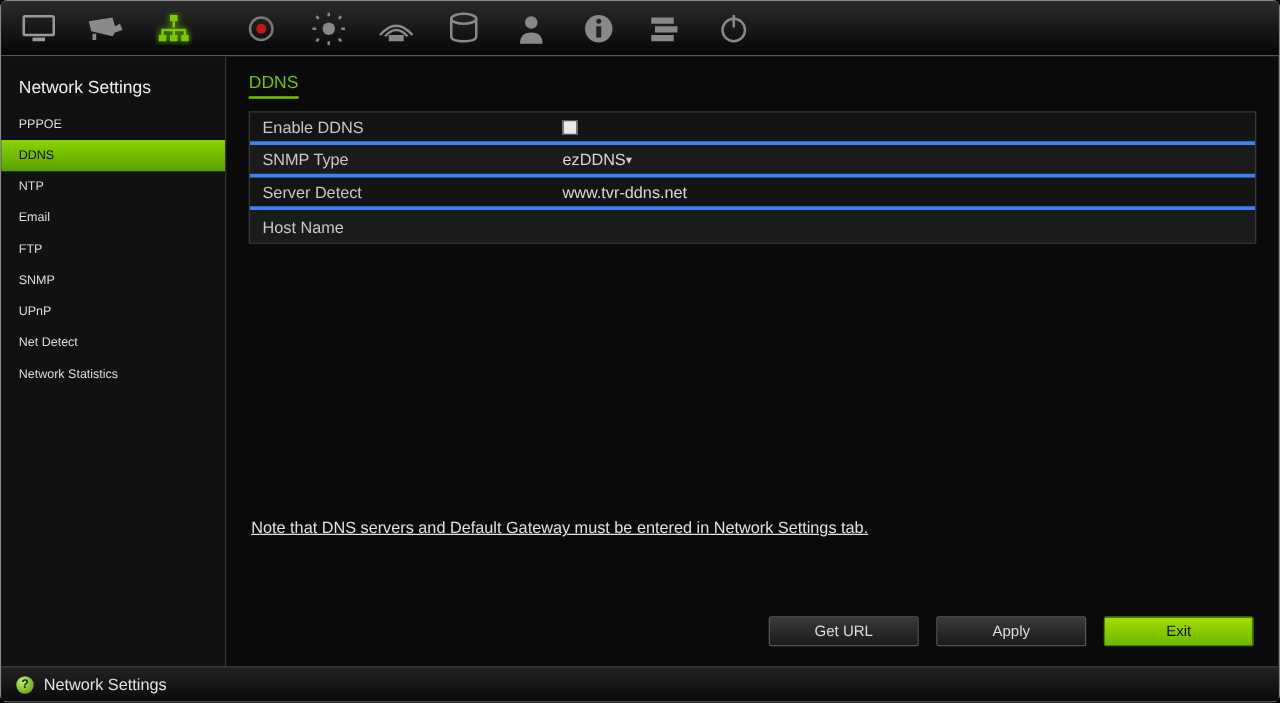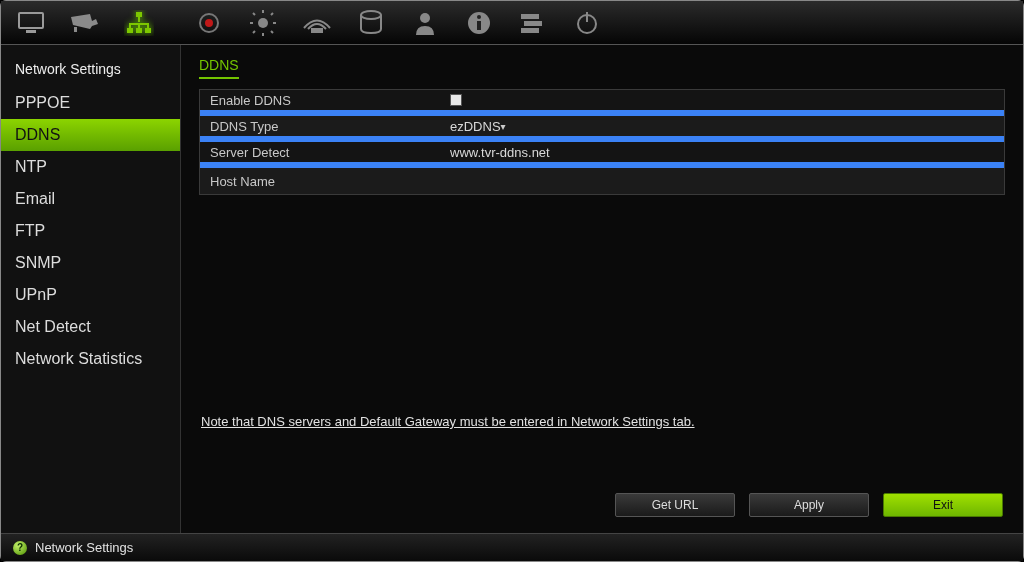--- a/index.html
+++ b/index.html
@@ -46,21 +46,21 @@
     border-right: 1px solid #333;
     padding-top: 10px;
   }
   .side-header {
     color: #eee;
     font-size: 14px;
     padding: 6px 14px 10px;
   }
   .side-item {
     padding: 7px 14px;
-    font-size: 16px;
+    font-size: 10px;
     color: #ddd;
     cursor: pointer;
   }
   .side-item.active {
     background: linear-gradient(#8cd400, #5aa000);
     color: #111;
   }
   .content {
     flex: 1;
     display: flex; flex-direction: column;
@@ -76,21 +76,21 @@
     border-bottom: 2px solid #74c400;
   }
   .form {
     border: 1px solid #3a3a3a;
     background: #141414;
   }
   .row {
     display: flex;
     align-items: center;
     height: 26px;
-    border-bottom: 6px solid #3b82f6;
+    border-bottom: 3px solid #3b82f6;
   }
   .row:last-child { border-bottom: none; }
   .row.alt { background: #1b1b1b; }
   .cell-label {
     width: 240px;
     padding: 0 10px;
     color: #c8c8c8;
   }
   .cell-value {
     flex: 1;
@@ -259,21 +259,21 @@
       </div>
 
       <div class="form">
         <div class="row">
           <div class="cell-label">Enable DDNS</div>
           <div class="cell-value">
             <span class="ckbox"></span>
           </div>
         </div>
         <div class="row alt">
-          <div class="cell-label">DDNS Type</div>
+          <div class="cell-label">SNMP Type</div>
           <div class="cell-value">
             <span>ezDDNS</span>
             <span class="chevron">▾</span>
           </div>
         </div>
         <div class="row">
           <div class="cell-label">Server Detect</div>
           <div class="cell-value">
             <span>www.tvr-ddns.net</span>
           </div>

